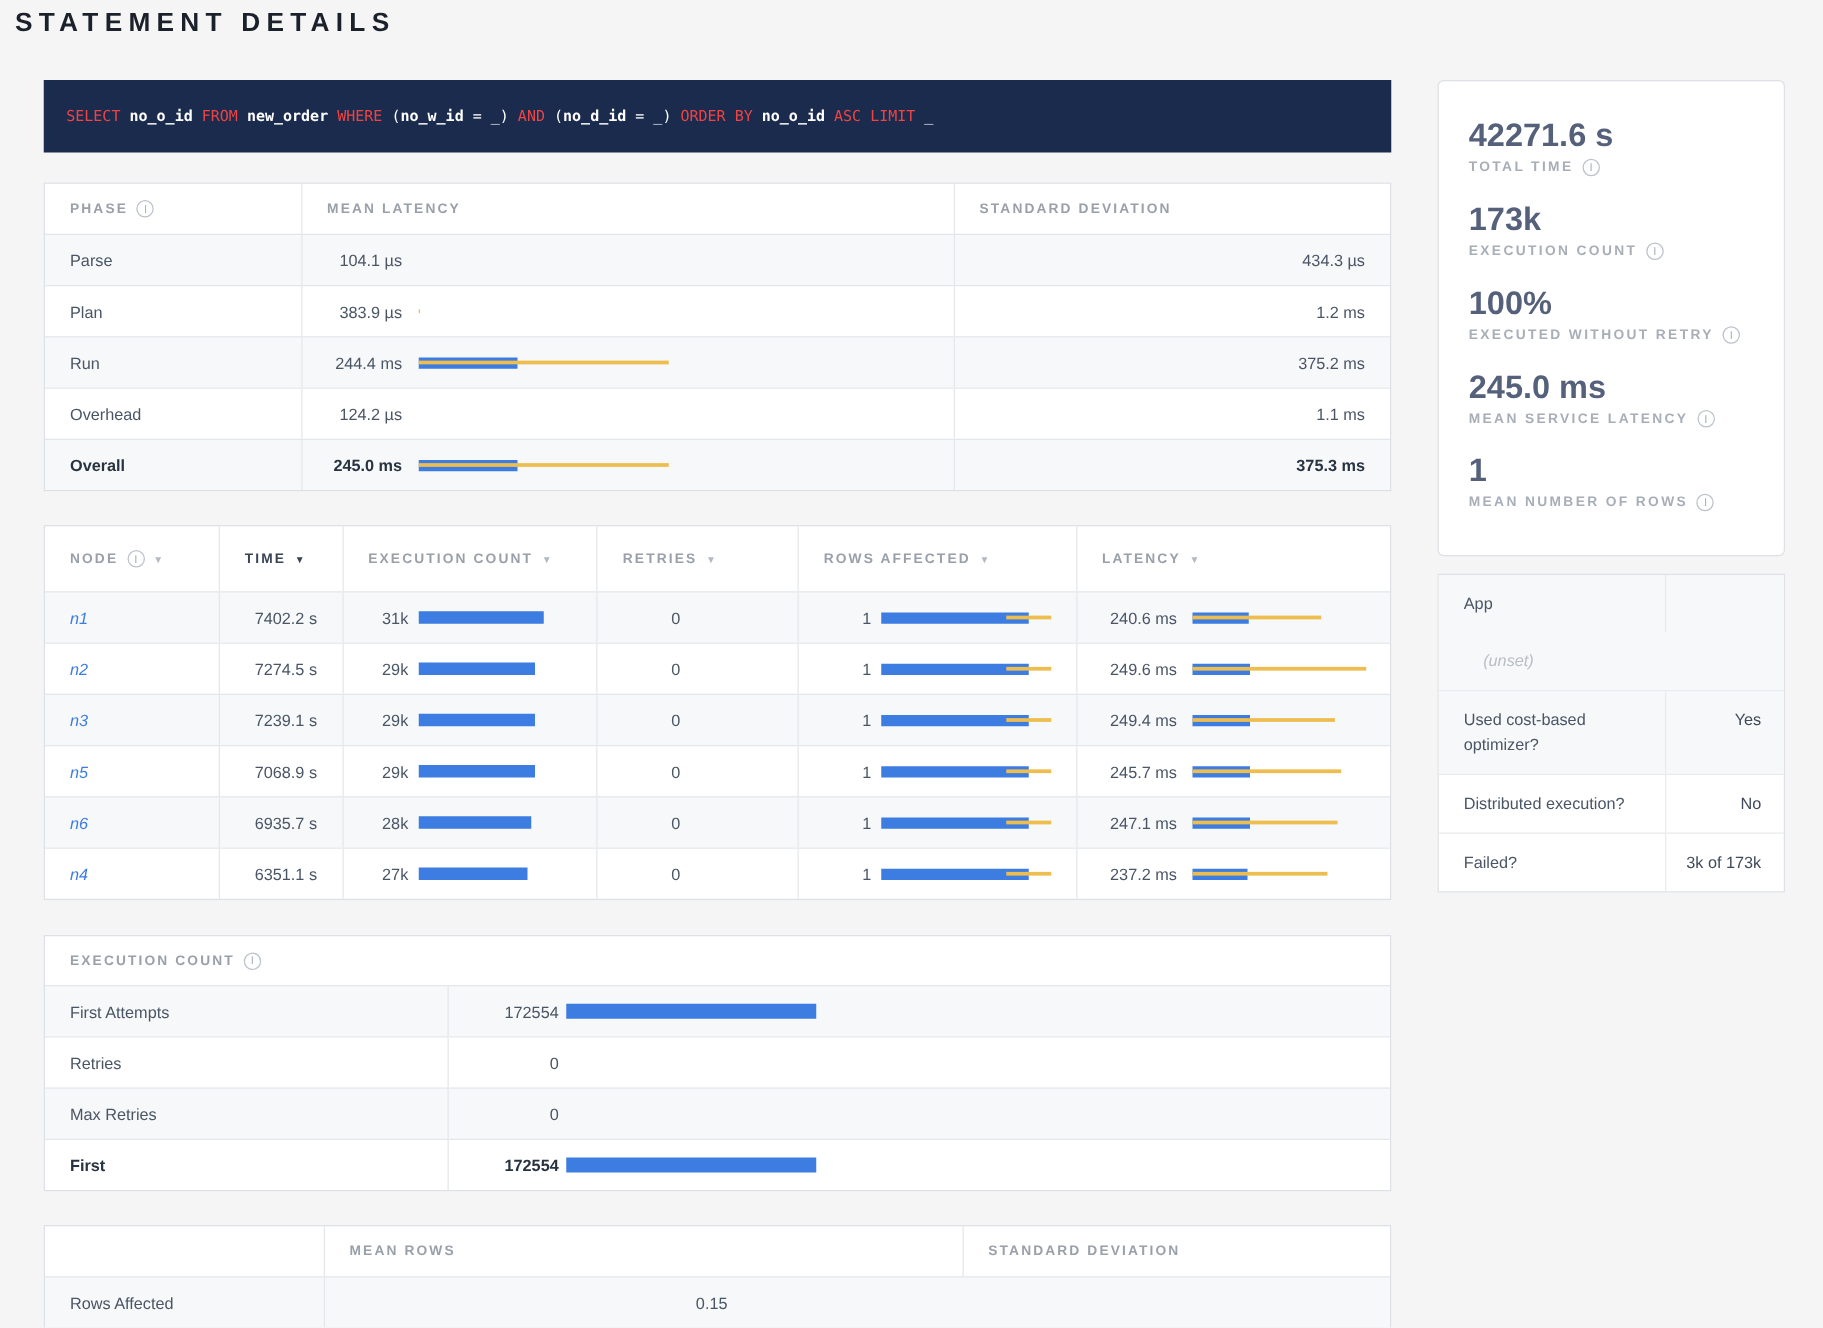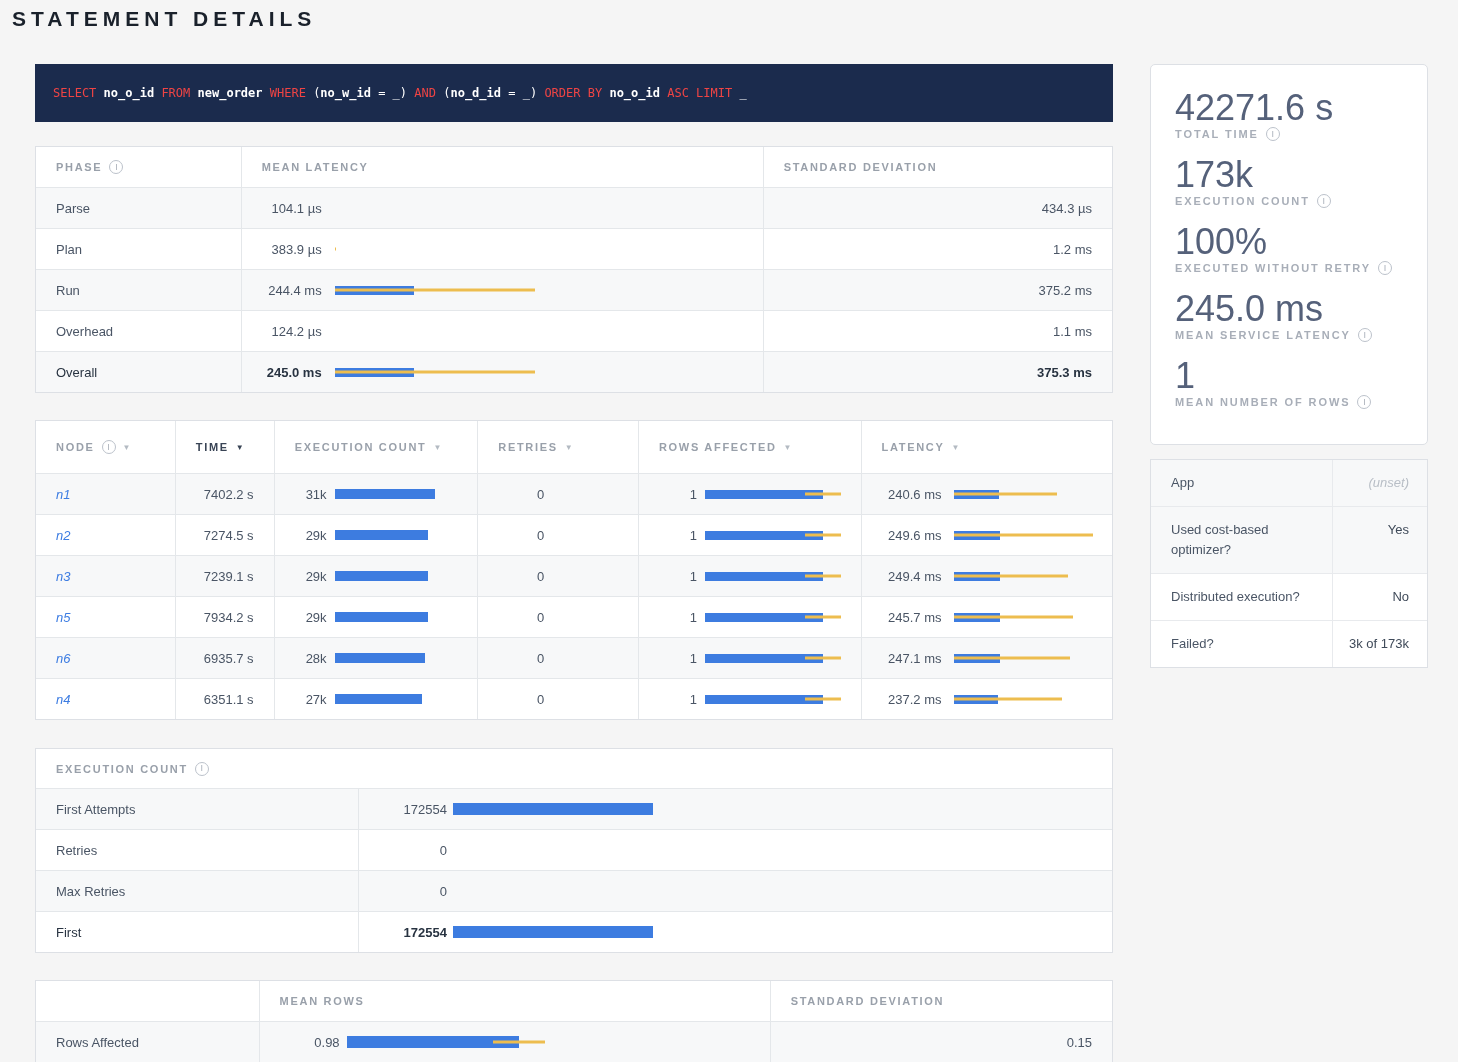--- a/index.html
+++ b/index.html
@@ -25,21 +25,21 @@
   .tbl { background:#fff; border:1px solid #dde0e5; }
   .t-row { display:flex; align-items:stretch; border-top:1px solid #e4e7ea; }
   .t-row.head { border-top:none; }
   .t-row.striped { background:#f7f8f9; }
   .cell { padding:0 20px; display:flex; align-items:center; font-size:13px;
     color:#4a5565; min-height:40px; border-left:1px solid #e4e7ea; }
   .cell:first-child { border-left:none; }
   .hcell { font-size:11px; font-weight:700; letter-spacing:1.7px;
     color:#99a0aa; text-transform:uppercase; }
   .bold-row .cell { color:#283341; font-weight:700; }
-  .bold-row .cell.lbl { font-weight:400; }
+  .bold-row .cell.lbl { font-weight:700; }
 
   .num { text-align:right; flex:none; }
   .hbar { position:relative; flex:1; height:9px; align-self:center; }
   .hbar.h10 { height:10px; } .hbar.h12 { height:12px; }
   .hbar-mean { position:absolute; left:0; top:0; height:100%; background:#3d7ce0; }
   .hbar-dev { position:absolute; top:50%; height:3px; transform:translateY(-50%);
     background:#edbd4f; }
 
   .info-icon { display:inline-flex; width:14px; height:14px; border-radius:50%;
     border:1px solid #bcc2cb; color:#aab0ba; font-size:9px; line-height:1;
@@ -76,29 +76,29 @@
   
   .rows-tbl { margin-top:27px; }
   .rows-tbl .c1 { width:223px; } .rows-tbl .c2 { width:512px; }
   .rows-tbl .c3 { width:343px; justify-content:flex-end; text-align:right; }
   .rows-tbl .c2 .num { width:60px; margin-right:7px; }
 
   
   .summary-card { background:#fff; border:1px solid #dde0e5; border-radius:5px;
     padding:26px 24px 18px 24px; margin-bottom:14px; }
   .summary-item { margin-bottom:17px; }
-  .summary-value { font-size:36px; color:#55617a; line-height:34px; }
+  .summary-value { font-size:26px; color:#55617a; line-height:34px;font-weight:bold; }
   .summary-label { font-size:11px; font-weight:700; letter-spacing:1.9px;
     color:#a8aeb8; text-transform:uppercase; display:flex; align-items:center;
     margin-top:2px; }
 
   
   .details-card { background:#fff; border:1px solid #dde0e5; }
   .d-row { display:flex; border-top:1px solid #e8eaed; }
-  .d-row:first-child { border-top:none; }
+  .d-row:first-child { border-top:none;flex-direction:column; }
   .d-row.striped { background:#f7f8f9; }
   .d-label { width:182px; padding:13px 14px 13px 20px; font-size:13px;
     color:#4a5565; line-height:20px; border-right:1px solid #e8eaed; }
   .d-value { width:94px; padding:13px 18px 13px 8px; font-size:13px;
     color:#3f4a59; text-align:right; line-height:20px; }
   .d-value.muted { color:#b8bec6; font-style:italic; }
 </style>
 </head>
 <body>
 
@@ -283,21 +283,21 @@
               <span class="hbar">
                 <div class="hbar-mean" style="width: 46.8872px;"></div>
                 <div class="hbar-dev" style="left: 0px; width: 114.567px;"></div>
               </span>
             </div>
         </div>
         <div class="t-row">
           <div class="cell c1">
               <a class="node-link" href="#">n5</a>
             </div>
-          <div class="cell c2">7934.2 s</div>
+          <div class="cell c2">7068.9 s</div>
           <div class="cell c3">
               <span class="num">29k</span>
               <span class="hbar h10">
                 <div class="hbar-mean" style="width: 93.554px;"></div>
               </span>
             </div>
           <div class="cell c4">0</div>
           <div class="cell c5">
               <span class="num">1</span>
               <span class="hbar">
@@ -415,27 +415,20 @@
           <div class="cell hcell c1"></div>
           <div class="cell hcell c2">
             <span>MEAN ROWS</span>
           </div>
           <div class="cell hcell c3" style="justify-content:flex-start">
             <span>STANDARD DEVIATION</span>
           </div>
         </div>
         <div class="t-row striped">
           <div class="cell c1 lbl">Rows Affected</div>
-          <div class="cell c2">
-              <span class="num">0.98</span>
-              <span class="hbar h12">
-                <div class="hbar-mean" style="width: 172.48px;"></div>
-                <div class="hbar-dev" style="left: 146.08px; width: 52.8px;"></div>
-              </span>
-            </div>
           <div class="cell c3">0.15</div>
         </div>
       </div>
 
     </div>
 
     <div class="side">
 
       <div class="summary-card">
         <div class="summary-item">

